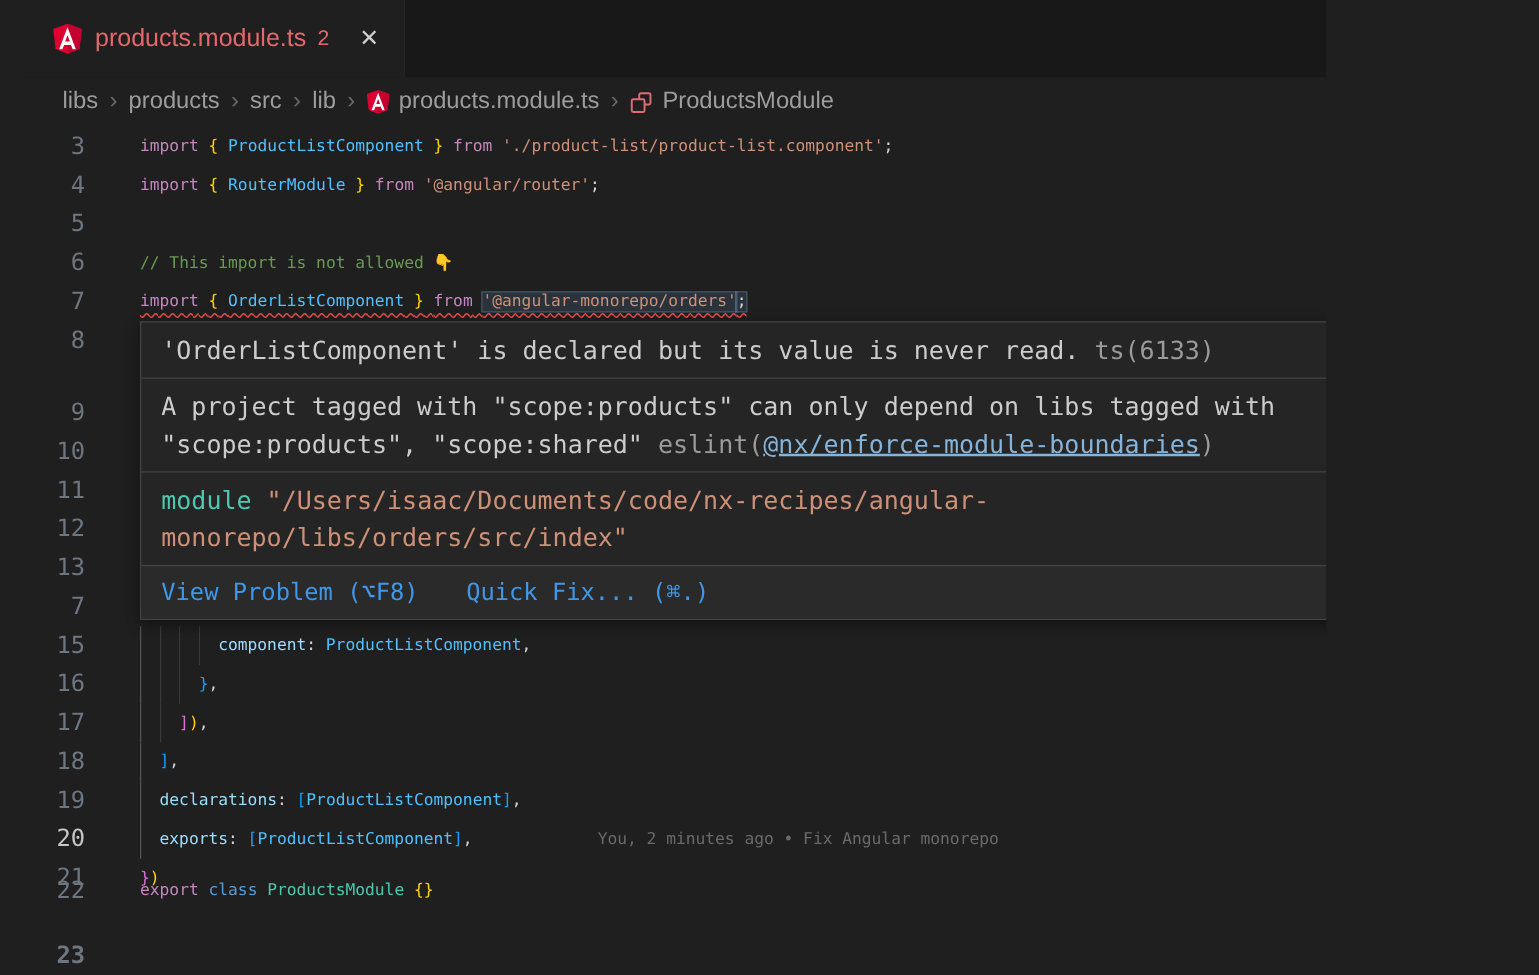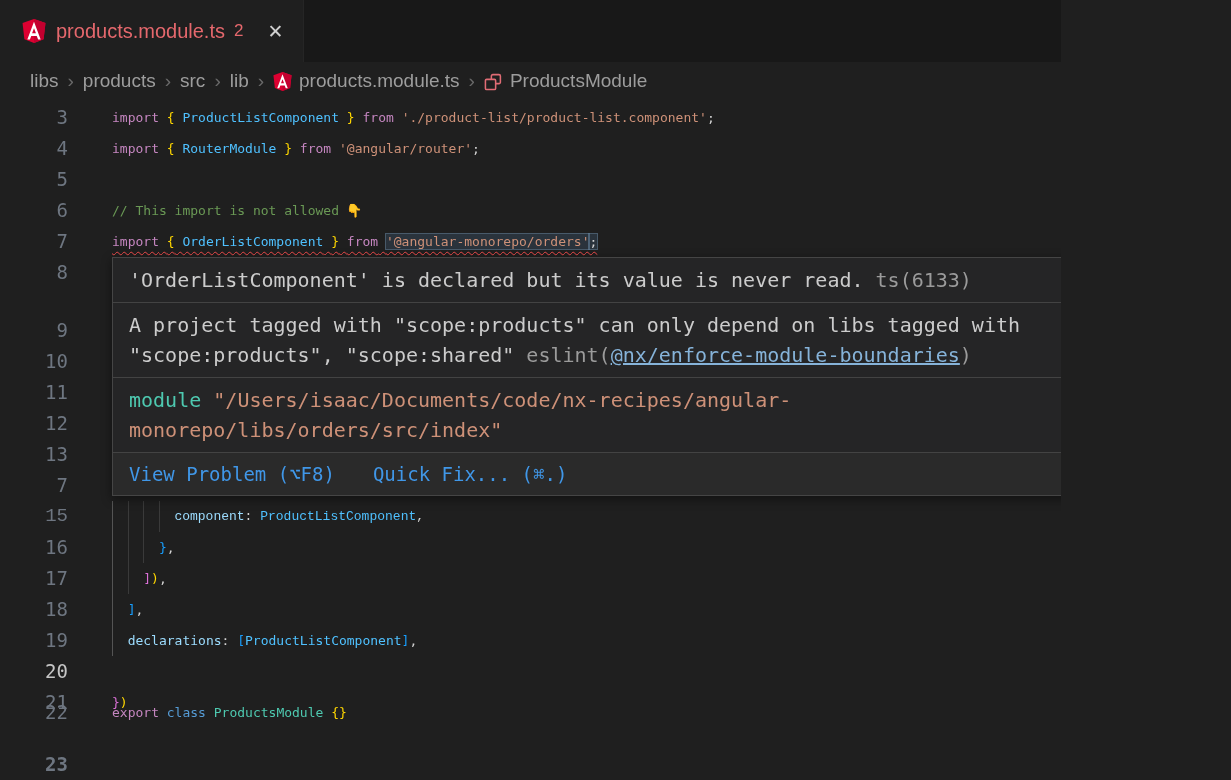--- a/index.html
+++ b/index.html
@@ -2,21 +2,21 @@
 <html><head>
 <meta charset="utf-8">
 <style>
   * { margin:0; padding:0; box-sizing:border-box; }
   html,body { width:1231px; height:780px; }
   body {
     background:#1f1f1f;
     font-family:"DejaVu Sans Mono", monospace;
     overflow:hidden;
   }
-  .window { position:relative; width:1061px; height:780px; background:#1f1f1f; overflow:hidden; }
+  .window { position:relative; width:1061px; height:780px; background:#1f1f1f; overflow:hidden;padding-left:20px; }
 
   
   .tabbar { height:62px; background:#181818; display:flex; align-items:stretch; }
   .tab {
     display:flex; align-items:center; background:#1f1f1f;
     padding:0 20px 0 22px; cursor:pointer; border-right:1px solid #252525;
   }
   .tab .tab-icon { display:flex; margin-right:10px; }
   .tab-label { font-family:"Liberation Sans", sans-serif; font-size:20px; color:#e5686d; }
   .tab-badge { font-family:"Liberation Sans", sans-serif; font-size:17px; color:#e5686d; margin-left:9px; }
@@ -201,21 +201,21 @@
         <span class="ltext"></span>
       </div>
       <div class="line" style="top: 339px;">
         <span class="lnum">13</span>
         <span class="ltext"></span>
       </div>
       <div class="line" style="top: 370px;">
         <span class="lnum">7</span>
         <span class="ltext"></span>
       </div>
-      <div class="line" style="top: 401px; font-family: Liberation Mono, monospace;">
+      <div class="line" style="top: 401px;">
         <span class="lnum">15</span>
         <span class="ltext"><span class="guide ga"></span><span class="guide"></span><span class="guide"></span><span class="guide"></span><span class="prop">component</span><span class="pun">: </span><span class="cls">ProductListComponent</span><span class="pun">,</span></span>
       </div>
       <div class="line" style="top: 432px;">
         <span class="lnum">16</span>
         <span class="ltext"><span class="guide ga"></span><span class="guide"></span><span class="guide"></span><span class="b3">}</span><span class="pun">,</span></span>
       </div>
       <div class="line" style="top: 463px;">
         <span class="lnum">17</span>
         <span class="ltext"><span class="guide ga"></span><span class="guide"></span><span class="b2">]</span><span class="b1">)</span><span class="pun">,</span></span>
@@ -223,20 +223,21 @@
       <div class="line" style="top: 494px;">
         <span class="lnum">18</span>
         <span class="ltext"><span class="guide ga"></span><span class="b3">]</span><span class="pun">,</span></span>
       </div>
       <div class="line" style="top: 525px;">
         <span class="lnum">19</span>
         <span class="ltext"><span class="guide ga"></span><span class="prop">declarations</span><span class="pun">: </span><span class="b3">[</span><span class="cls">ProductListComponent</span><span class="b3">]</span><span class="pun">,</span></span>
       </div>
       <div class="line active" style="top: 556px;">
         <span class="lnum">20</span>
+        <span class="ltext"><span class="guide ga"></span><span class="prop">exports</span><span class="pun">: </span><span class="b3">[</span><span class="cls">ProductListComponent</span><span class="b3">]</span><span class="pun">,</span><span class="blame">You, 2 minutes ago • Fix Angular monorepo</span></span>
       </div>
       <div class="line" style="top: 587px;">
         <span class="lnum">21</span>
         <span class="ltext"><span class="b2">}</span><span class="b1">)</span></span>
       </div>
       <div class="line" style="top: 597px;">
         <span class="lnum">22</span>
         <span class="ltext"><span class="kw">export</span><span class="pun"> </span><span class="kw2">class</span><span class="pun"> </span><span class="type">ProductsModule</span><span class="pun"> </span><span class="b1">{}</span></span>
       </div>
       <div class="line" style="top: 649px; font-weight: bold;">

